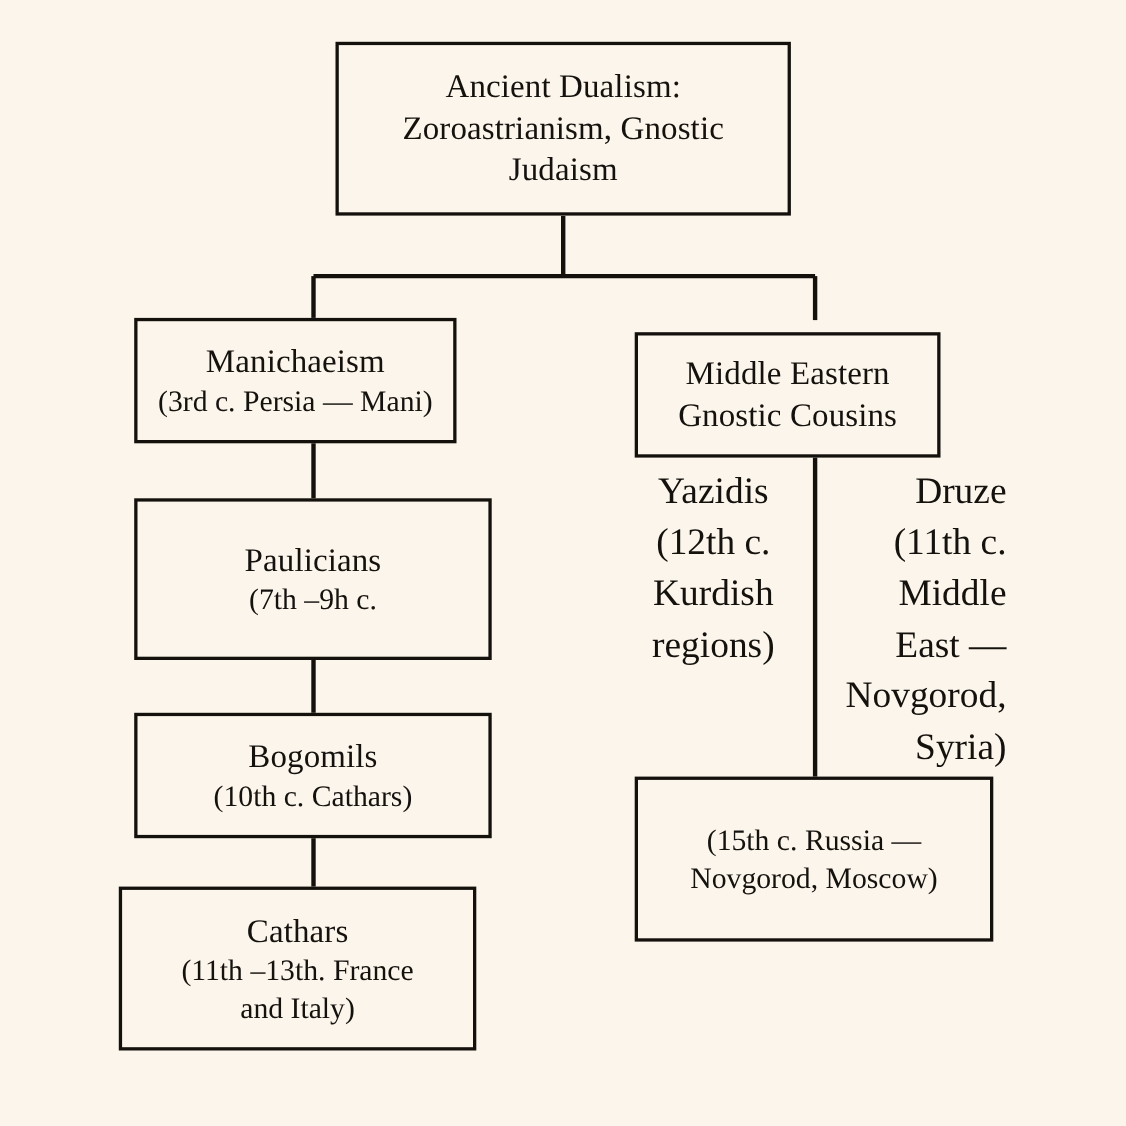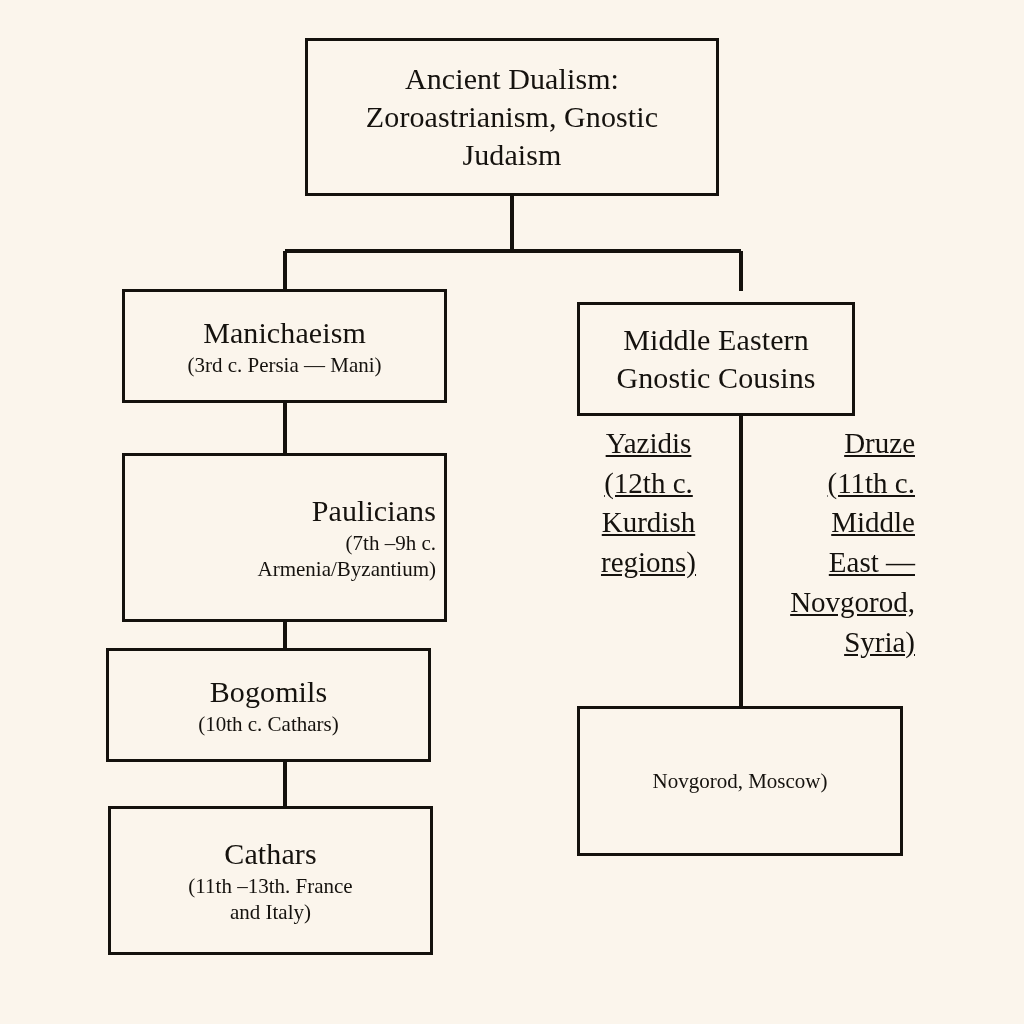--- a/index.html
+++ b/index.html
@@ -45,46 +45,45 @@
   }
   .node .line {
     display: block;
     white-space: nowrap;
     line-height: 1.26;
   }
 
   
   .t1 { font-size: 30px; letter-spacing: 0.1px; }
   
-  .t2 { font-size: 21px; letter-spacing: 0px; }
+  .t2 { font-size: 27px; letter-spacing: 0px; }
 
   
   .textcol {
     position: absolute;
     box-sizing: border-box;
     display: flex;
     flex-direction: column;
     align-items: center;
     text-align: center;
     z-index: 2;
     background: transparent;
   }
   .textcol .line {
     display: block;
     white-space: nowrap;
-    font-size: 29px;
+    font-size: 34px;
     line-height: 1.37;
-    text-decoration: underline;
   }
 
   
   #node-root            { left: 305px; top: 38px;  width: 414px; height: 158px; }
-  #node-manichaeism     { left: 122px; top: 289px; width: 325px; height: 114px; }
-  #node-paulicians      { left: 122px; top: 453px; width: 325px; height: 169px; align-items: flex-end; }
-  #node-bogomils        { left: 106px; top: 648px; width: 325px; height: 114px; }
+  #node-manichaeism     { left: 122px; top: 289px; width: 293px; height: 114px; }
+  #node-paulicians      { left: 122px; top: 453px; width: 325px; height: 147px; }
+  #node-bogomils        { left: 122px; top: 648px; width: 325px; height: 114px; }
   #node-cathars         { left: 108px; top: 806px; width: 325px; height: 149px; }
   #node-middle-eastern  { left: 577px; top: 302px; width: 278px; height: 114px; }
   #node-russian         { left: 577px; top: 706px; width: 326px; height: 150px; }
 
   #text-yazidis { left: 566px; top: 424px; width: 165px; }
   #text-druze   { left: 750px; top: 424px; width: 165px; align-items: flex-end; }
 </style>
 </head>
 <body>
 
@@ -117,40 +116,40 @@
   </div>
 
   <div class="node" id="node-manichaeism">
     <span class="line t1">Manichaeism</span>
     <span class="line t2">(3rd c. Persia — Mani)</span>
   </div>
 
   <div class="node" id="node-paulicians">
     <span class="line t1">Paulicians</span>
     <span class="line t2">(7th –9h c.</span>
-    <span class="line t2">Armenia/Byzantium)</span>
   </div>
 
   <div class="node" id="node-bogomils">
     <span class="line t1">Bogomils</span>
     <span class="line t2">(10th c. Cathars)</span>
   </div>
 
   <div class="node" id="node-cathars">
     <span class="line t1">Cathars</span>
     <span class="line t2">(11th –13th. France</span>
     <span class="line t2">and Italy)</span>
   </div>
 
   <div class="node" id="node-middle-eastern">
     <span class="line t1">Middle Eastern</span>
     <span class="line t1">Gnostic Cousins</span>
   </div>
 
   <div class="node" id="node-russian">
+    <span class="line t2">(15th c. Russia —</span>
     <span class="line t2">Novgorod, Moscow)</span>
   </div>
 
   <div class="textcol" id="text-yazidis">
     <span class="line">Yazidis</span>
     <span class="line">(12th c.</span>
     <span class="line">Kurdish</span>
     <span class="line">regions)</span>
   </div>
 

